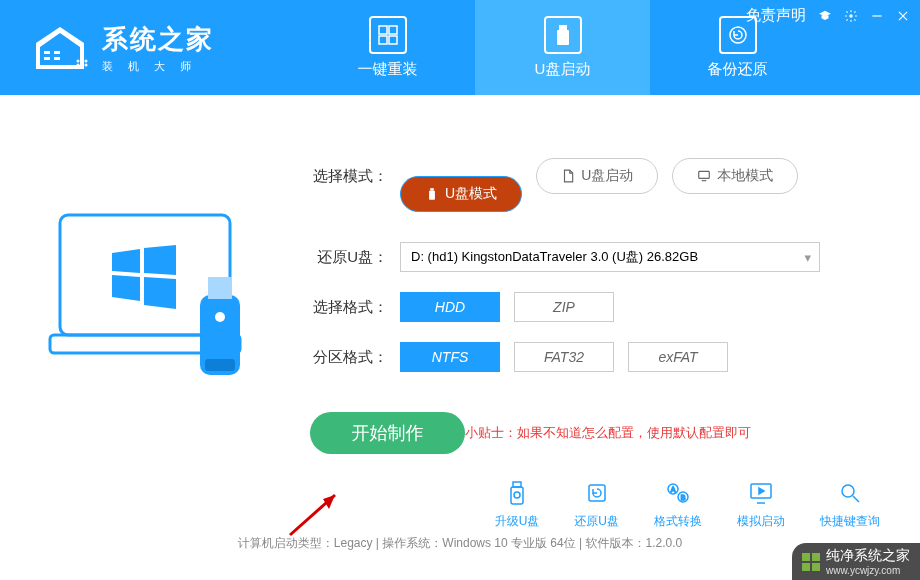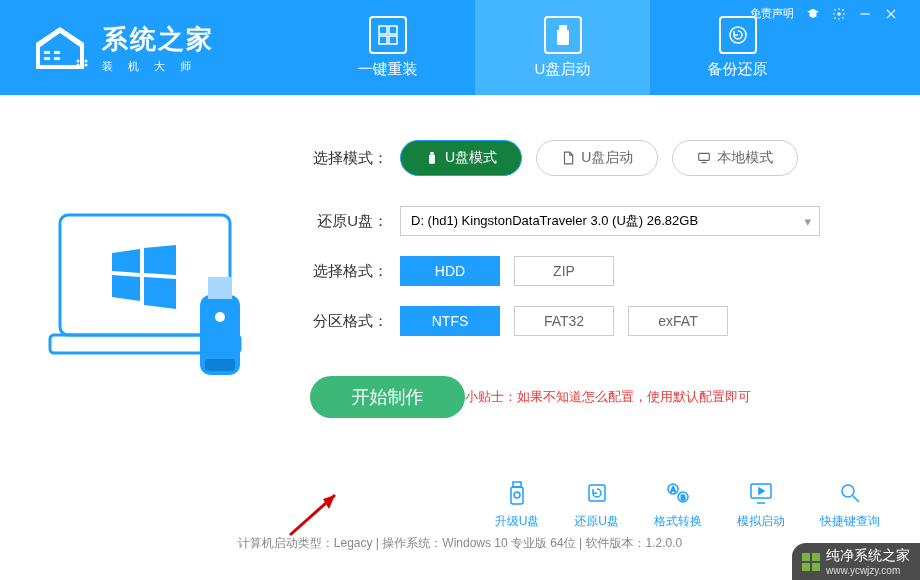--- a/index.html
+++ b/index.html
@@ -5,46 +5,46 @@
 * { margin: 0; padding: 0; box-sizing: border-box; font-family: "Microsoft YaHei", sans-serif; }
 body { width: 920px; height: 580px; background: #fff; position: relative; overflow: hidden; }
 
 .header { height: 95px; background: linear-gradient(to bottom, #1e9fff 0%, #1e9fff 100%); display: flex; align-items: center; padding-left: 30px; position: relative; }
 .logo-area { display: flex; align-items: center; gap: 12px; }
 .logo-icon { width: 60px; height: 50px; }
 .brand-text { color: #fff; }
 .brand-title { font-size: 26px; font-weight: bold; letter-spacing: 2px; }
 .brand-sub { font-size: 11px; letter-spacing: 6px; margin-top: 2px; opacity: 0.95; }
 
-.top-right { position: absolute; top: 6px; right: 22px; display: flex; gap: 12px; align-items: center; color: #fff; font-size: 11px; text-align: center; }
+.top-right { position: absolute; top: 6px; right: 10px; display: flex; gap: 12px; align-items: center; color: #fff; font-size: 15px; text-align: center; }
 .top-icon { width: 14px; height: 14px; cursor: pointer; display: inline-flex; align-items: center; justify-content: center; }
 
 .tabs { display: flex; position: absolute; left: 300px; top: 0; height: 95px; justify-content: space-between; }
 .tab { width: 175px; display: flex; flex-direction: column; align-items: center; justify-content: center; color: #fff; cursor: pointer; gap: 6px; }
 .tab.active { background: #44b6ff; }
 .tab-icon { width: 38px; height: 38px; border: 2px solid #fff; border-radius: 4px; display: flex; align-items: center; justify-content: center; }
 .tab-label { font-size: 15px; }
 
 .content { padding: 30px 40px 0 40px; display: flex; gap: 40px; position: relative; height: 460px; }
 
 .illustration { width: 230px; height: 230px; margin-top: 60px; position: relative; }
 
 .form-area { flex: 1; padding-top: 15px; }
 
 .row { display: flex; align-items: center; margin-bottom: 20px; }
 .row-label { width: 90px; font-size: 15px; color: #333; text-align: right; padding-right: 12px; }
 
 .mode-btn { height: 36px; padding: 0 24px; border: 1px solid #ccc; border-radius: 18px; background: #fff; color: #666; font-size: 14px; display: inline-flex; align-items: center; gap: 6px; margin-right: 14px; cursor: pointer; }
-.mode-btn.active { background: #15803d; border-color: #1e9fff; color: #fff; }
+.mode-btn.active { background: #c2410c; border-color: #1e9fff; color: #fff; margin-top: 36px; }
 .mode-btn .mi { width: 14px; height: 14px; }
 
 .select-box { width: 420px; height: 30px; border: 1px solid #ccc; padding: 0 28px 0 10px; font-size: 13px; font-family: "SimSun", monospace; display: flex; align-items: center; position: relative; cursor: pointer; background: #fff; }
 .select-arrow { position: absolute; right: 8px; color: #999; }
 
-.fmt-btn { width: 100px; height: 30px; border: 1px solid #ccc; background: #fff; color: #666; font-size: 14px; margin-right: 14px; cursor: pointer; }
+.fmt-btn { width: 100px; height: 30px; border: 1px solid #ccc; background: #fff; color: #666; font-size: 14px; margin-right: 14px; cursor: pointer; font-style: italic; }
 .fmt-btn.active { background: #1e9fff; border-color: #1e9fff; color: #fff; }
 
 .start-row { display: flex; align-items: center; margin-top: 40px; }
 .start-btn { width: 155px; height: 42px; background: #3cb878; color: #fff; border: none; border-radius: 21px; font-size: 18px; cursor: pointer; }
 .tip { font-size: 13px; color: #e83a3a; text-align: center; }
 
 .arrow-annot { position: absolute; left: 285px; top: 392px; width: 60px; height: 50px; pointer-events: none; }
 
 .bottom-tools { position: absolute; bottom: 50px; right: 40px; display: flex; gap: 35px; }
 .tool { display: flex; flex-direction: column; align-items: center; gap: 6px; cursor: pointer; color: #1e9fff; font-size: 12px; }

